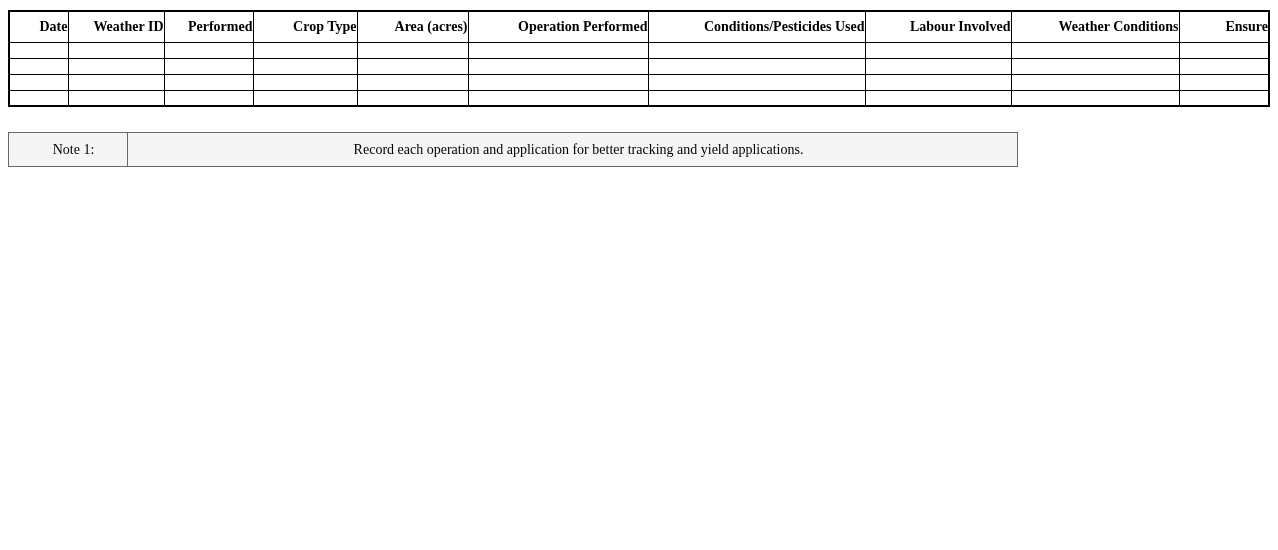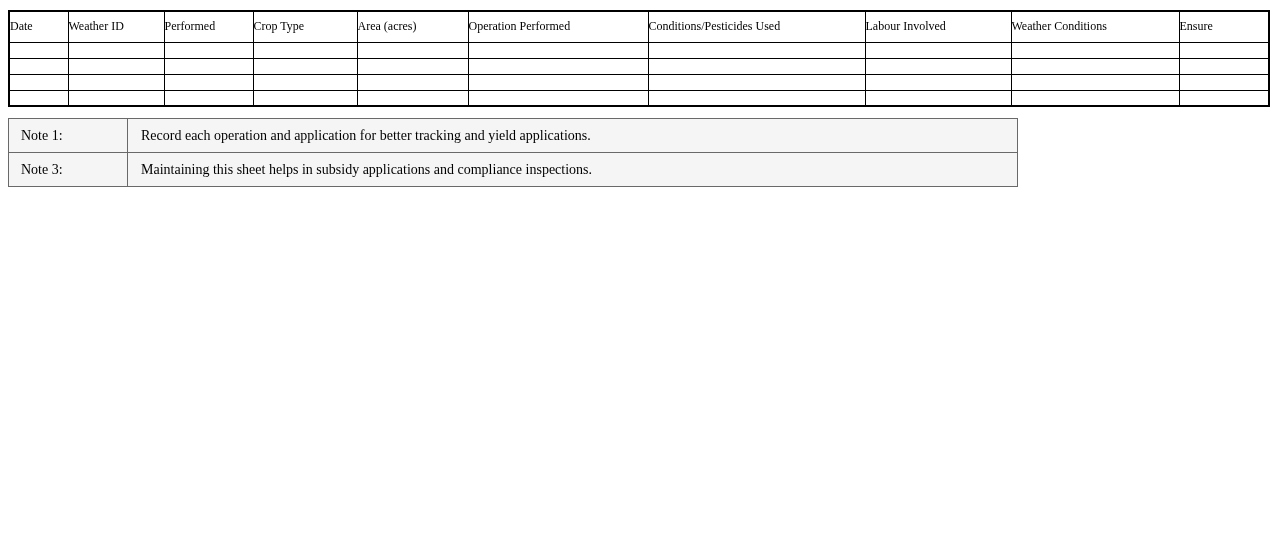--- a/index.html
+++ b/index.html
@@ -23,40 +23,41 @@
     width: 1260px;
     border: 2px solid #000000;
     background: #ffffff;
   }
   table.records th,
   table.records td {
     border: 1px solid #000000;
     padding: 0;
   }
   table.records th {
-    font-weight: normal;
-    font-size: 12px;
+    font-weight: bold;
+    font-size: 14px;
     height: 31px;
-    text-align: left;
+    text-align: right;
     vertical-align: middle;
     white-space: nowrap;
     overflow: hidden;
   }
   table.records td.record-cell {
     height: 16px;
     background: #ffffff;
   }
 
   
   table.notes {
     border-collapse: collapse;
     table-layout: fixed;
     width: 1009px;
-    margin-top: 11px;
+    margin-top: 25px;
     border: 1px solid #696969;
+    text-align: center;
   }
   table.notes td {
     border: 1px solid #696969;
     background: #f5f5f5;
     font-size: 14px;
     height: 34px;
     vertical-align: middle;
     white-space: nowrap;
     overflow: hidden;
   }
@@ -155,20 +156,16 @@
   <table class="notes">
     <colgroup>
       <col style="width:119px">
       <col style="width:890px">
     </colgroup>
     <tbody>
       <tr>
         <td class="note-label">Note 1:</td>
         <td class="note-text">Record each operation and application for better tracking and yield applications.</td>
       </tr>
-      <tr>
-        <td class="note-label">Note 3:</td>
-        <td class="note-text">Maintaining this sheet helps in subsidy applications and compliance inspections.</td>
-      </tr>
     </tbody>
   </table>
 
 </div>
 
 </body></html>

